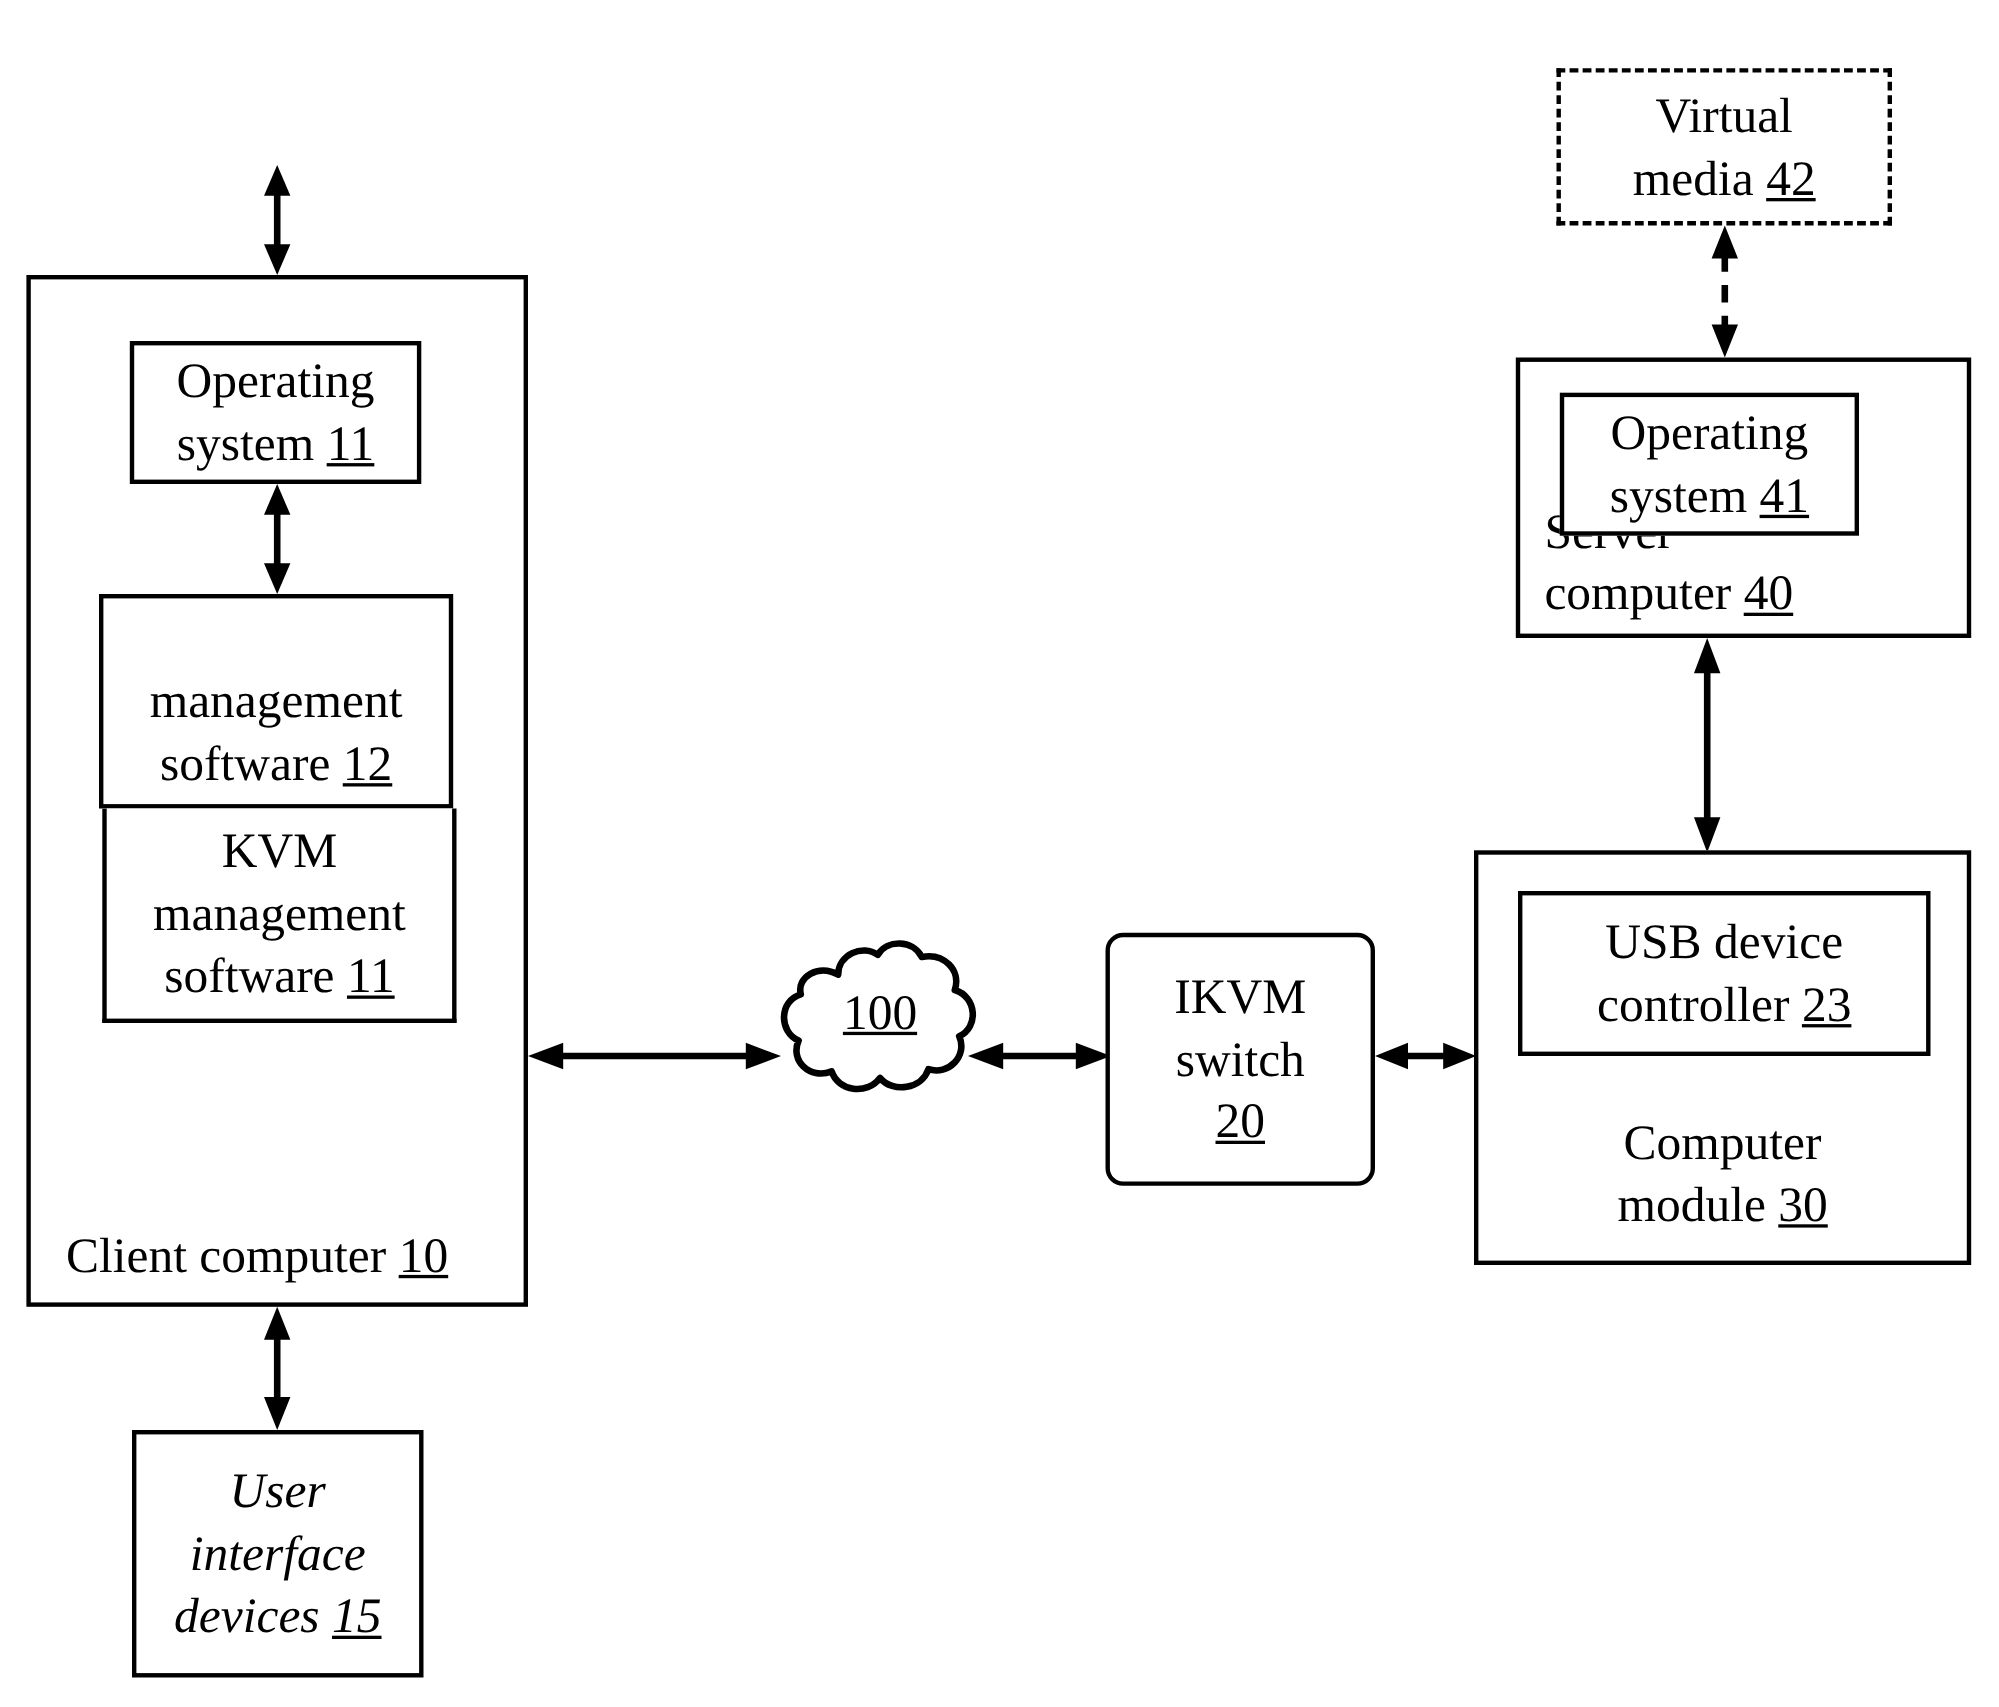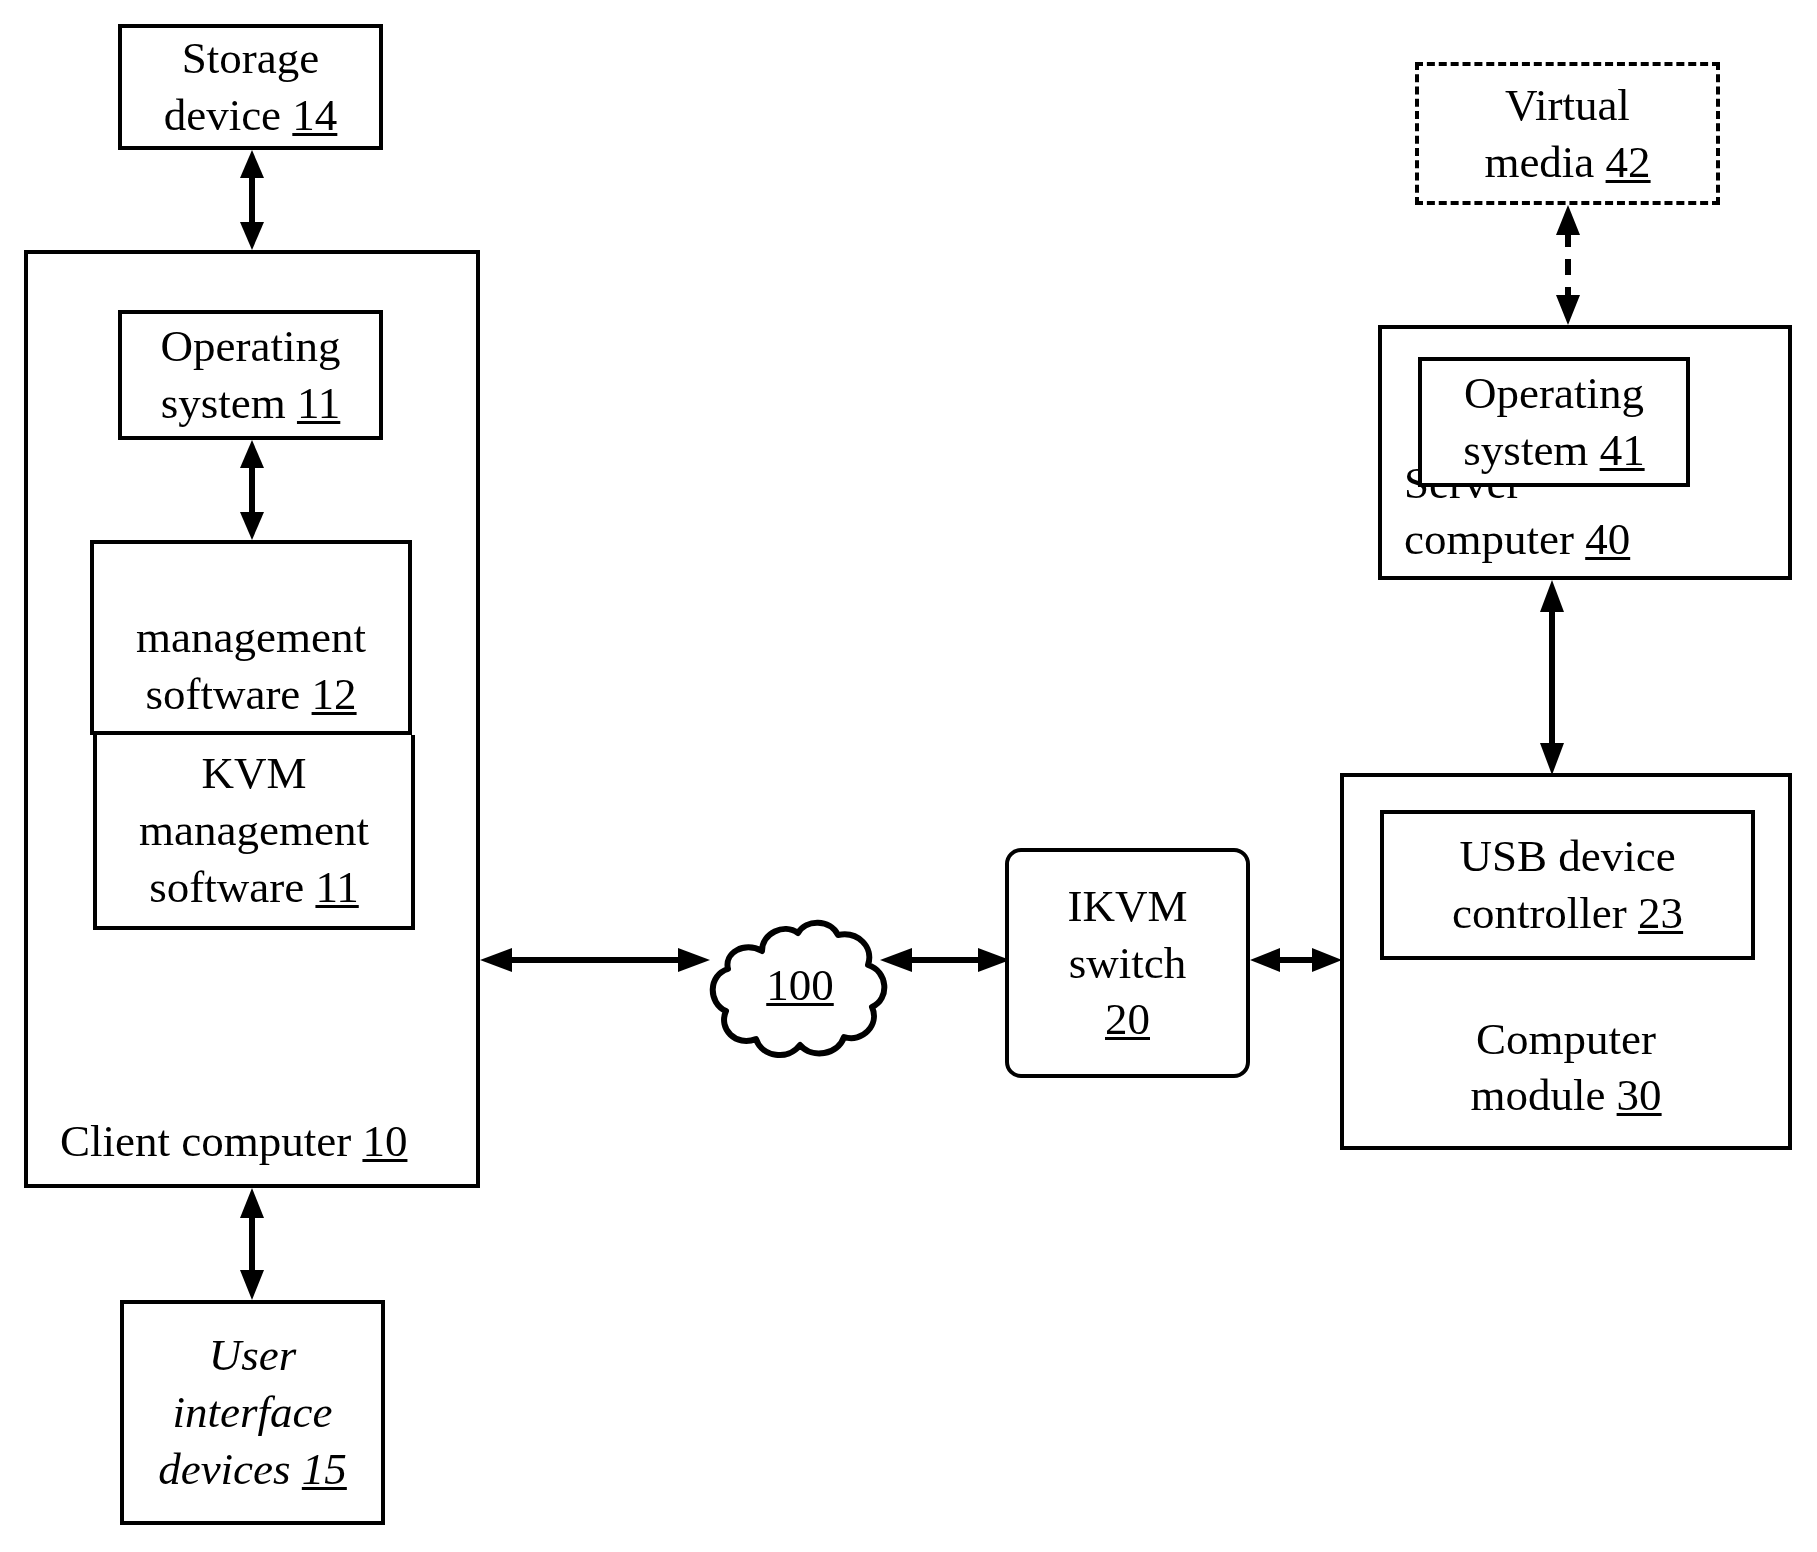--- a/index.html
+++ b/index.html
@@ -81,23 +81,20 @@
     width: 100%;
     top: 46px;
     left: 0;
   }
 </style>
 </head>
 <body>
 
 <div id="figure">
 
-  <div class="box fs-lg" style="left:118px; top:24px; width:265px; height:126px;">
-    <span class="box-label"><span>Storage</span><br><span>device </span><span class="ref">14</span></span>
-  </div>
 
   <div class="conn" style="left:236px; top:150px; width:32px; height:100px;">
     <svg width="32" height="100" viewBox="0 0 32 100" aria-hidden="true">
       <line x1="16" y1="22" x2="16" y2="78" stroke="#000" stroke-width="6"></line>
       <polygon points="16,0 4,28 28,28" fill="#000"></polygon>
       <polygon points="16,100 4,72 28,72" fill="#000"></polygon>
     </svg>
   </div>
 
   <div class="box container" style="left:24px; top:250px; width:456px; height:938px;">
@@ -137,21 +134,21 @@
   </div>
 
   <div class="conn" style="left:480px; top:944px; width:230px; height:32px;">
     <svg width="230" height="32" viewBox="0 0 230 32" aria-hidden="true">
       <line x1="26" y1="16" x2="204" y2="16" stroke="#000" stroke-width="6"></line>
       <polygon points="0,16 32,4 32,28" fill="#000"></polygon>
       <polygon points="230,16 198,4 198,28" fill="#000"></polygon>
     </svg>
   </div>
 
-  <div id="cloud-100" style="left:700px; top:913px; width:200px; height:160px;">
+  <div id="cloud-100" style="left:700px; top:848px; width:200px; height:160px;">
     <svg width="200" height="160" viewBox="0 0 200 160" aria-hidden="true">
       <path d="M62,38
                C62,20 84,10 98,20
                C106,6 130,6 138,22
                C158,18 174,34 168,52
                C188,58 190,86 172,94
                C180,112 162,130 144,124
                C138,142 112,146 100,132
                C88,148 62,144 56,126
                C36,134 18,116 26,98

